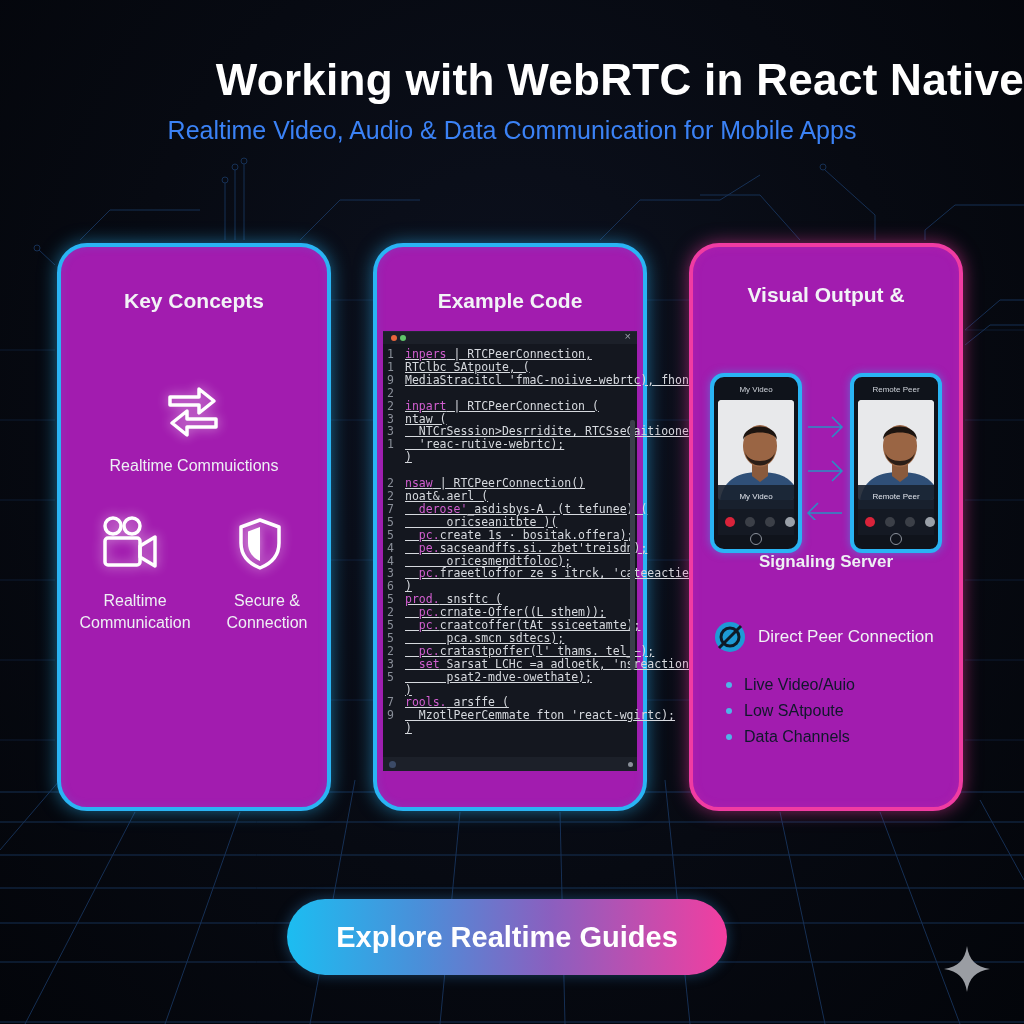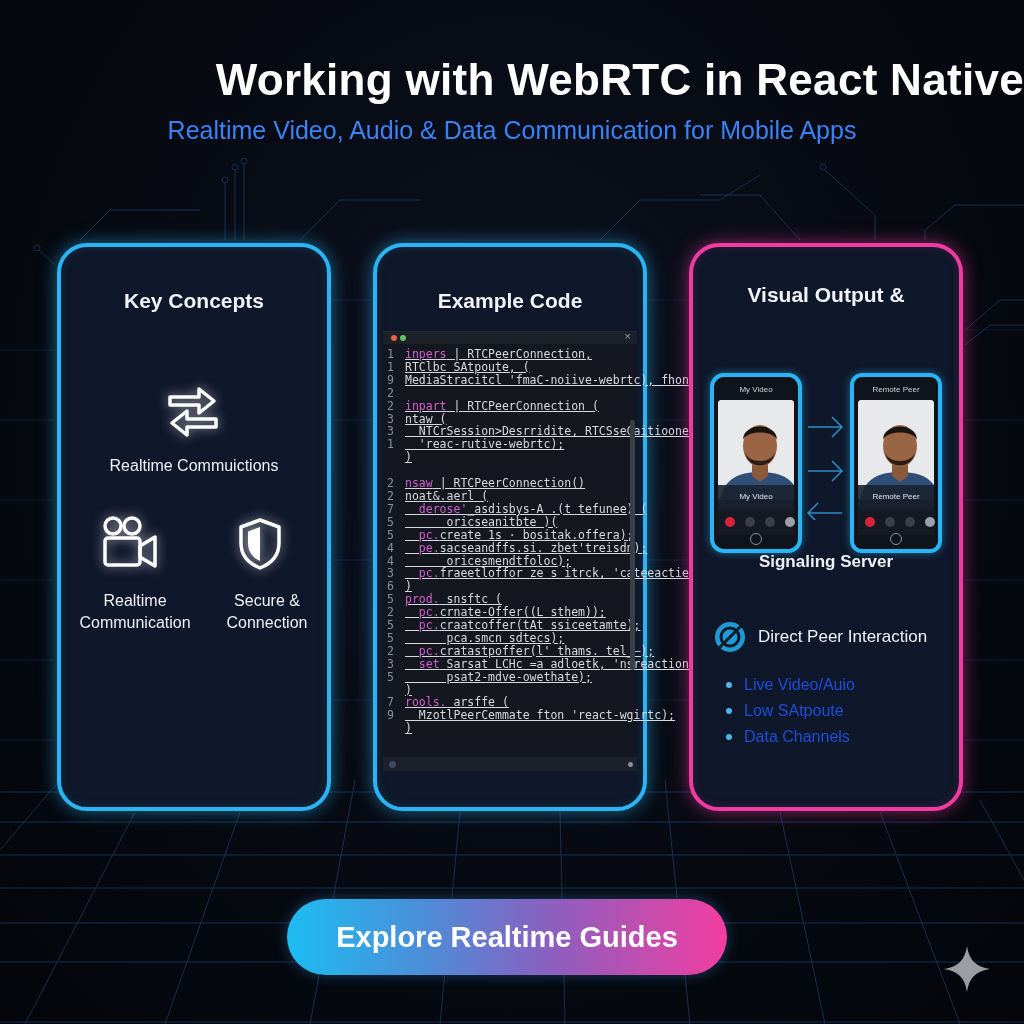--- a/index.html
+++ b/index.html
@@ -16,21 +16,21 @@
       position: absolute; top: 55px; left: 0; width: 1024px; text-align: right;
       font-size: 44px; font-weight: bold; letter-spacing: 0.3px; color: #fff;
     }
     .subtitle {
       position: absolute; top: 116px; left: 0; width: 1024px; text-align: center;
       font-size: 25px; color: #3b82f6;
     }
 
     .card {
       position: absolute; top: 243px; height: 568px; border-radius: 30px;
-      background: #0f172a;
+      background: #a21caf;
       border: 4px solid #2ab4f4;
       box-shadow: 0 0 18px rgba(42,180,244,0.55), inset 0 0 10px rgba(42,180,244,0.15);
     }
     .card.pink {
       border-color: #f03ca2;
       box-shadow: 0 0 18px rgba(240,60,162,0.55), inset 0 0 10px rgba(240,60,162,0.15);
     }
     .card-title {
       position: absolute; left: 0; width: 100%; text-align: center;
       font-size: 21px; font-weight: bold; color: #f2f3f6; line-height: 27px;
@@ -90,21 +90,21 @@
     .phone-controls { position: absolute; left: 4px; right: 4px; top: 132px; height: 26px; background: #141923; }
     .ctrl { position: absolute; top: 8px; width: 10px; height: 10px; border-radius: 50%; background: #3b3f47; }
     .ctrl.red { background: #d9233a; }
     .ctrl.grid { background: #9aa0a8; }
     .home-btn { position: absolute; bottom: 4px; left: 50%; margin-left: -6px; width: 12px; height: 12px; border: 1px solid #8a909a; border-radius: 50%; }
 
     .sig-title { position: absolute; left: 0; width: 100%; text-align: center; top: 552px; font-size: 17px; font-weight: bold; color: #eef0f4; }
     .peer-row { position: absolute; left: 714px; top: 622px; height: 30px; display: flex; align-items: center; }
     .peer-label { margin-left: 12px; font-size: 17px; color: #f0f2f5; }
     .bullets { position: absolute; left: 726px; top: 672px; }
-    .bullet { display: flex; align-items: center; height: 26px; font-size: 16px; color: #1d4ed8; }
+    .bullet { display: flex; align-items: center; height: 26px; font-size: 16px; color: #0f172a; }
     .bullet .b { width: 6px; height: 6px; border-radius: 50%; background: #4fb4e8; margin-right: 12px; }
 
     .cta {
       position: absolute; left: 287px; top: 899px; width: 440px; height: 76px; border-radius: 38px;
       background: linear-gradient(90deg, #1cbdf1 0%, #4a8fd9 30%, #8b5fbf 60%, #f23ea0 100%);
       box-shadow: 0 0 14px rgba(60,160,240,0.35);
       display: flex; align-items: center; justify-content: center;
       font-size: 29px; font-weight: bold; color: #fff; border: none; cursor: pointer;
       font-family: "Liberation Sans", "DejaVu Sans", sans-serif;
     }
@@ -291,21 +291,21 @@
 </svg>
 
 <div class="sig-title" style="left:689px; width:274px;">Signaling Server</div>
 
 <div class="peer-row">
   <svg width="32" height="32" viewBox="0 0 32 32">
     <circle cx="16" cy="16" r="15" fill="#1e9ad6"></circle>
     <circle cx="16" cy="16" r="9" fill="none" stroke="#0e1a28" stroke-width="3"></circle>
     <line x1="5" y1="27" x2="27" y2="5" stroke="#0e1a28" stroke-width="3"></line>
   </svg>
-  <span class="peer-label">Direct Peer Interaction</span>
+  <span class="peer-label">Direct Peer Connection</span>
 </div>
 
 <div class="bullets">
   <div class="bullet">
       <span class="b"></span>
       <span>Live Video/Auio</span>
     </div>
   <div class="bullet">
       <span class="b"></span>
       <span>Low SAtpoute</span>

